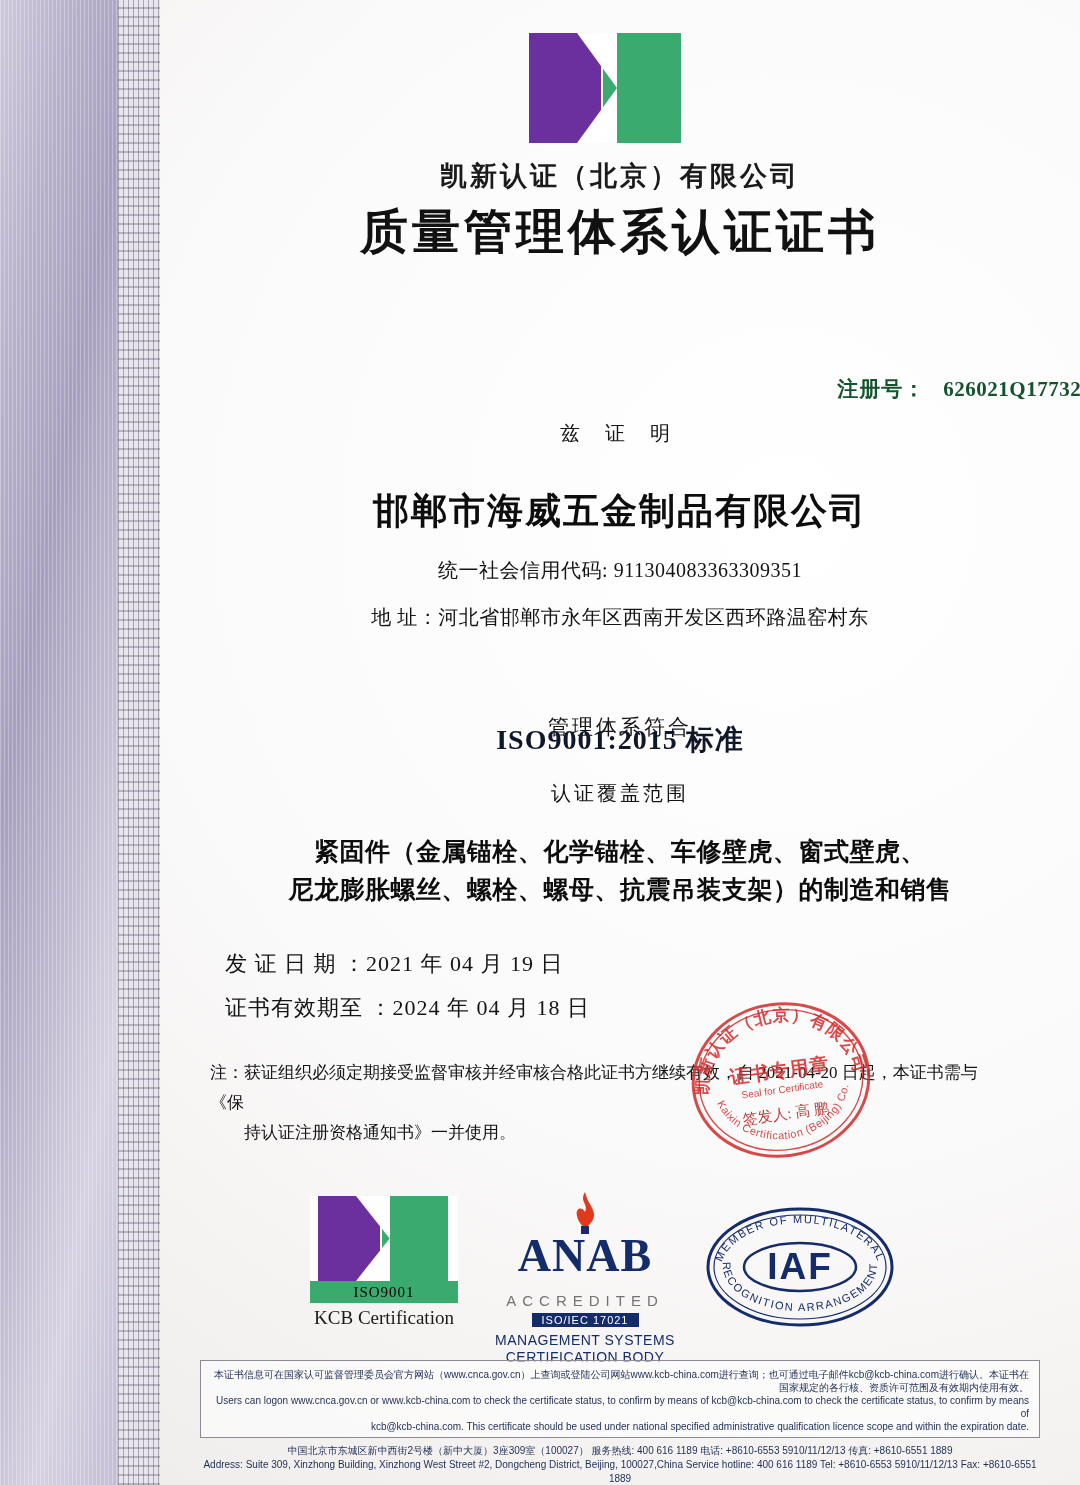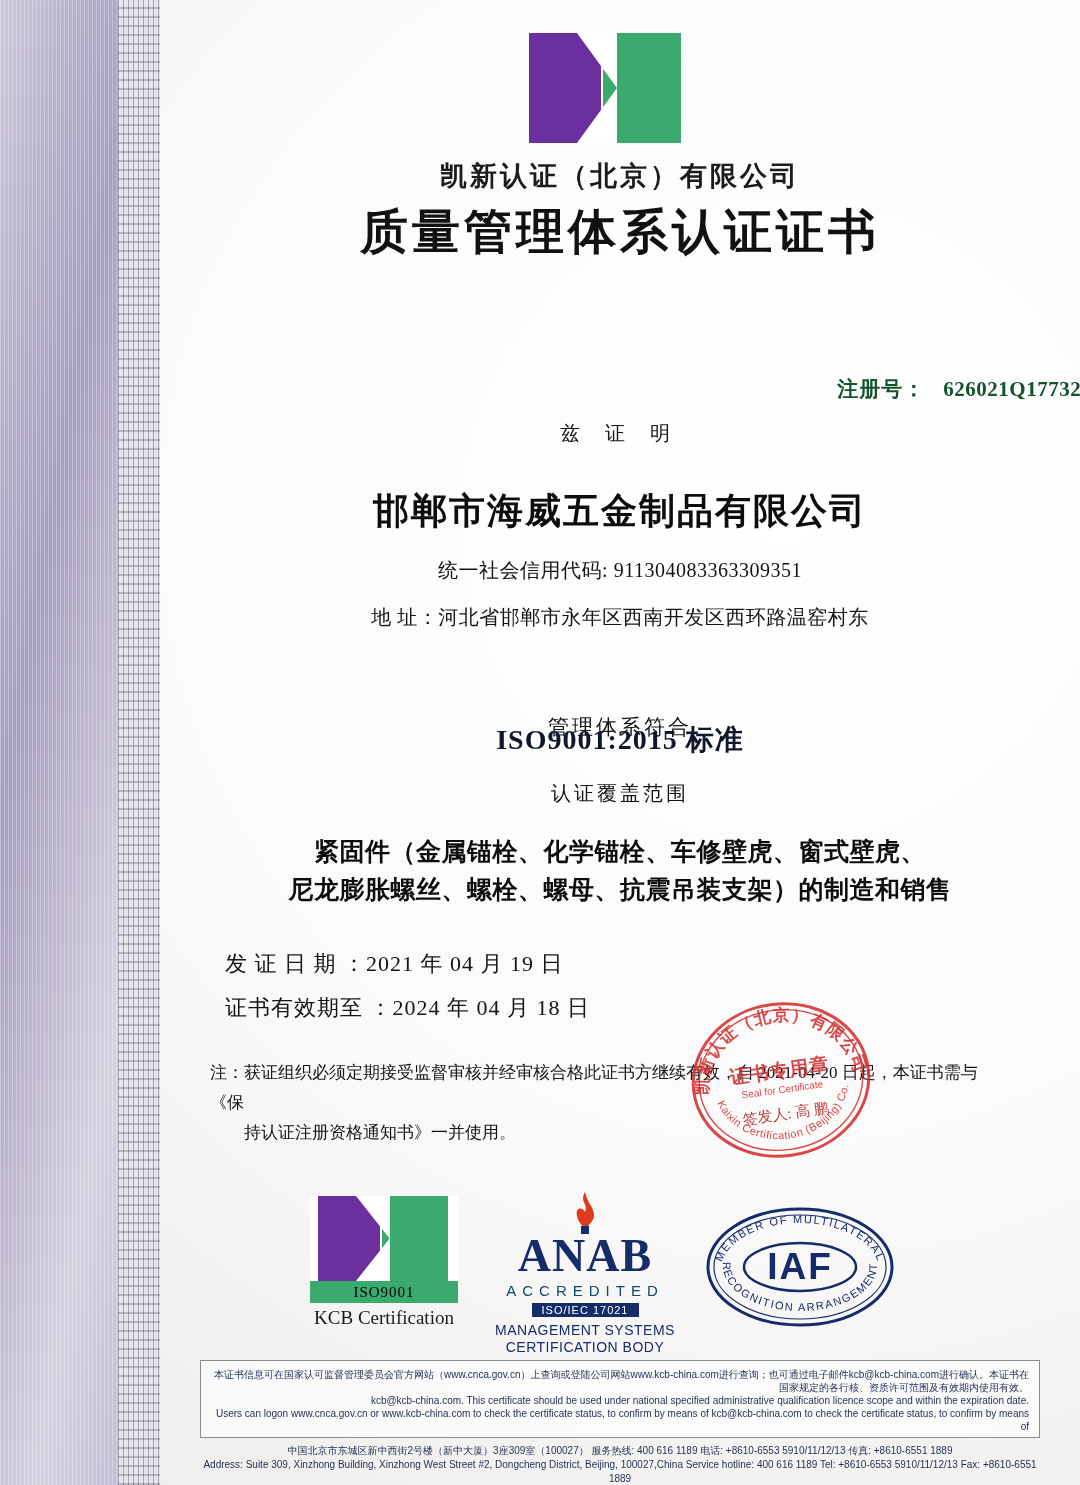--- a/index.html
+++ b/index.html
@@ -277,22 +277,22 @@
     font-size: 19px; color: #1b1b1b; margin-top: 4px;
   }
 
   .anab { position: absolute; left: 330px; top: 2px; width: 190px; text-align: center; }
   .anab-flame { height: 42px; position: relative; }
   .anab-word {
     font-family: Liberation Serif, serif; font-weight: bold; font-size: 46px;
     color: #152c6b; letter-spacing: 1px; line-height: 48px;
   }
   .anab-acc {
-    font-family: "Liberation Sans", sans-serif; font-size: 15px; color: #0c4a6e;
-    letter-spacing: 6px; margin-top: 2px;
+    font-family: "Liberation Sans", sans-serif; font-size: 15px; color: #737373;
+    letter-spacing: 6px; margin-top: 12px;
   }
   .anab-iso {
     display: inline-block; background: #152c6b; color: #fff;
     font-family: "Liberation Sans", sans-serif; font-size: 11px;
     padding: 1px 10px; letter-spacing: 1px; margin-top: 4px;
   }
   .anab-sub {
     font-family: "Liberation Sans", sans-serif; font-size: 14px; color: #152c6b;
     line-height: 17px; margin-top: 4px; letter-spacing: 0.5px;
   }
@@ -448,22 +448,22 @@
             <ellipse cx="95" cy="61" rx="56" ry="24" fill="none" stroke="#152c6b" stroke-width="2.5"></ellipse>
             <text x="95" y="73" text-anchor="middle" font-family="Liberation Sans, sans-serif" font-weight="bold" font-size="37" fill="#152c6b" letter-spacing="2">IAF</text>
           </svg>
         </div>
 
       </div>
 
       <div class="footer-box">
         <div class="cn">本证书信息可在国家认可监督管理委员会官方网站（www.cnca.gov.cn）上查询或登陆公司网站www.kcb-china.com进行查询；也可通过电子邮件kcb@kcb-china.com进行确认。本证书在</div>
         <div class="cn">国家规定的各行核、资质许可范围及有效期内使用有效。</div>
+        <div>Users can logon www.cnca.gov.cn or www.kcb-china.com to check the certificate status, to confirm by means of kcb@kcb-china.com to check the certificate status, to confirm by means of</div>
         <div>kcb@kcb-china.com. This certificate should be used under national specified administrative qualification licence scope and within the expiration date.</div>
-        <div>Users can logon www.cnca.gov.cn or www.kcb-china.com to check the certificate status, to confirm by means of kcb@kcb-china.com to check the certificate status, to confirm by means of</div>
       </div>
 
       <div class="footer-bottom">
         <div>中国北京市东城区新中西街2号楼（新中大厦）3座309室（100027）    服务热线: 400 616 1189    电话: +8610-6553 5910/11/12/13    传真: +8610-6551 1889</div>
         <div>Address: Suite 309, Xinzhong Building, Xinzhong West Street #2, Dongcheng District, Beijing, 100027,China   Service hotline: 400 616 1189   Tel: +8610-6553 5910/11/12/13   Fax: +8610-6551 1889</div>
       </div>
 
     </div>
   </div>
 </div>

